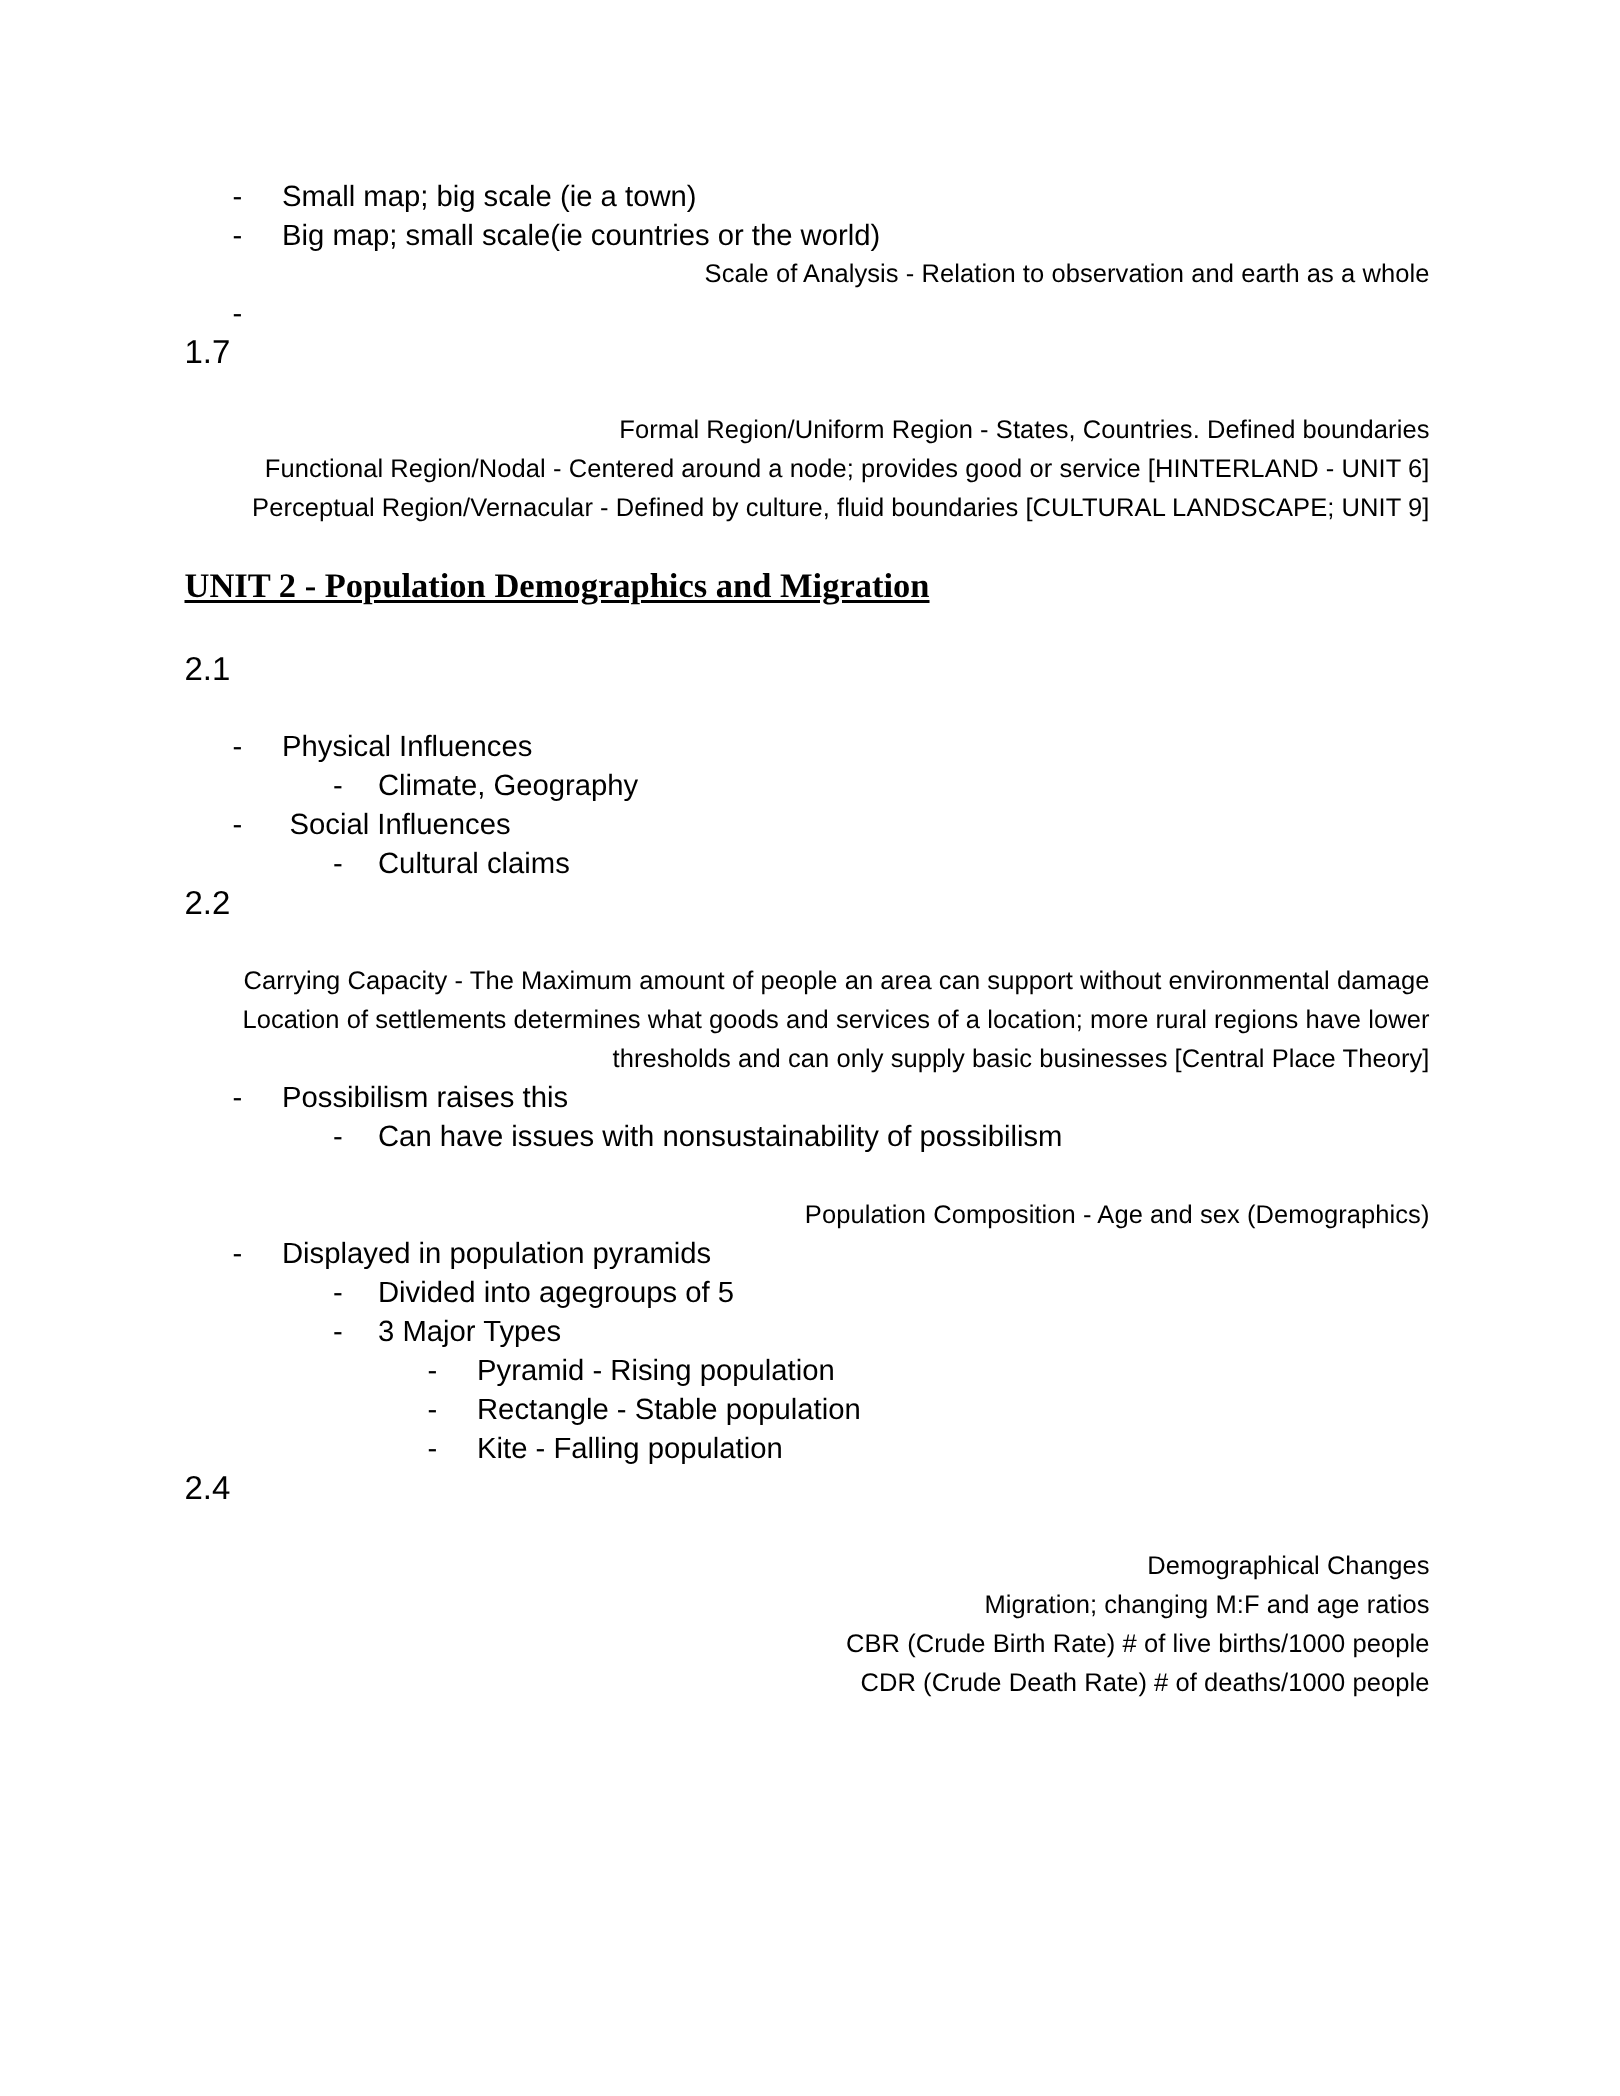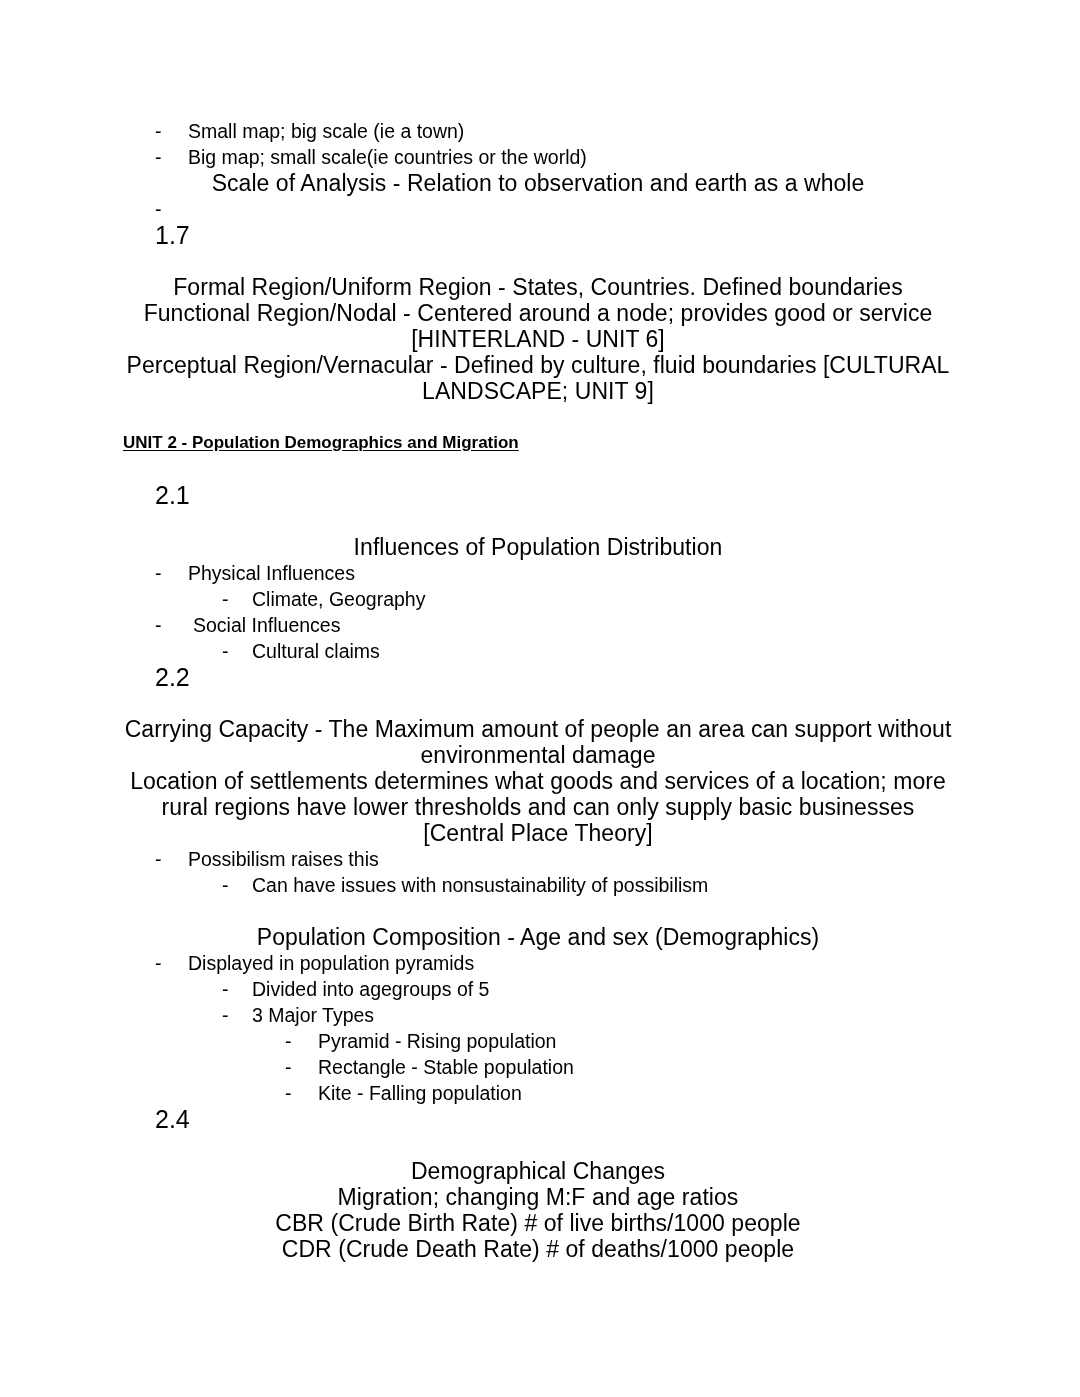--- a/index.html
+++ b/index.html
@@ -23,42 +23,42 @@
     width: 1080px;
     height: 1397px;
     background: #ffffff;
     box-sizing: border-box;
     padding: 118px 128px 0 123px;
   }
   .doc-body {
     width: 830px;
   }
   .para {
-    font-size: 23px;
+    font-size: 17px;
     line-height: 26px;
     letter-spacing: 0.05px;
-    text-align: center;
+    text-align: right;
   }
   .blank {
     height: 26px;
     font-size: 19.5px;
     line-height: 26px;
   }
   .section-num {
-    font-size: 25px;
+    font-size: 22px;
     line-height: 26px;
-    margin-left: 32px;
   }
   .heading {
-    font-size: 17px;
+    font-size: 23px;
     line-height: 26px;
     font-weight: bold;
     text-decoration: underline;
     text-underline-offset: 2px;
     display: inline-block;
+    font-family: Liberation Serif, serif;
   }
   .heading-wrap {
     line-height: 26px;
   }
 
   
   .bullet {
     display: flex;
     align-items: flex-start;
     font-size: 19.5px;
@@ -109,21 +109,20 @@
         <div class="para">Perceptual Region/Vernacular - Defined by culture, fluid boundaries [CULTURAL LANDSCAPE; UNIT 9]</div>
       </div>
       <div>
         <div class="blank">&nbsp;</div>
         <div class="heading-wrap"><span class="heading">UNIT 2 - Population Demographics and Migration</span></div>
         <div class="blank">&nbsp;</div>
       </div>
       <div>
         <div class="section-num">2.1</div>
         <div class="blank">&nbsp;</div>
-        <div class="para">Influences of Population Distribution</div>
         <div class="bullet lvl1">
           <span class="dash">-</span>
           <span class="btext">Physical Influences</span>
         </div>
         <div class="bullet lvl2">
           <span class="dash">-</span>
           <span class="btext">Climate, Geography</span>
         </div>
         <div class="bullet lvl1 extra">
           <span class="dash">-</span>

